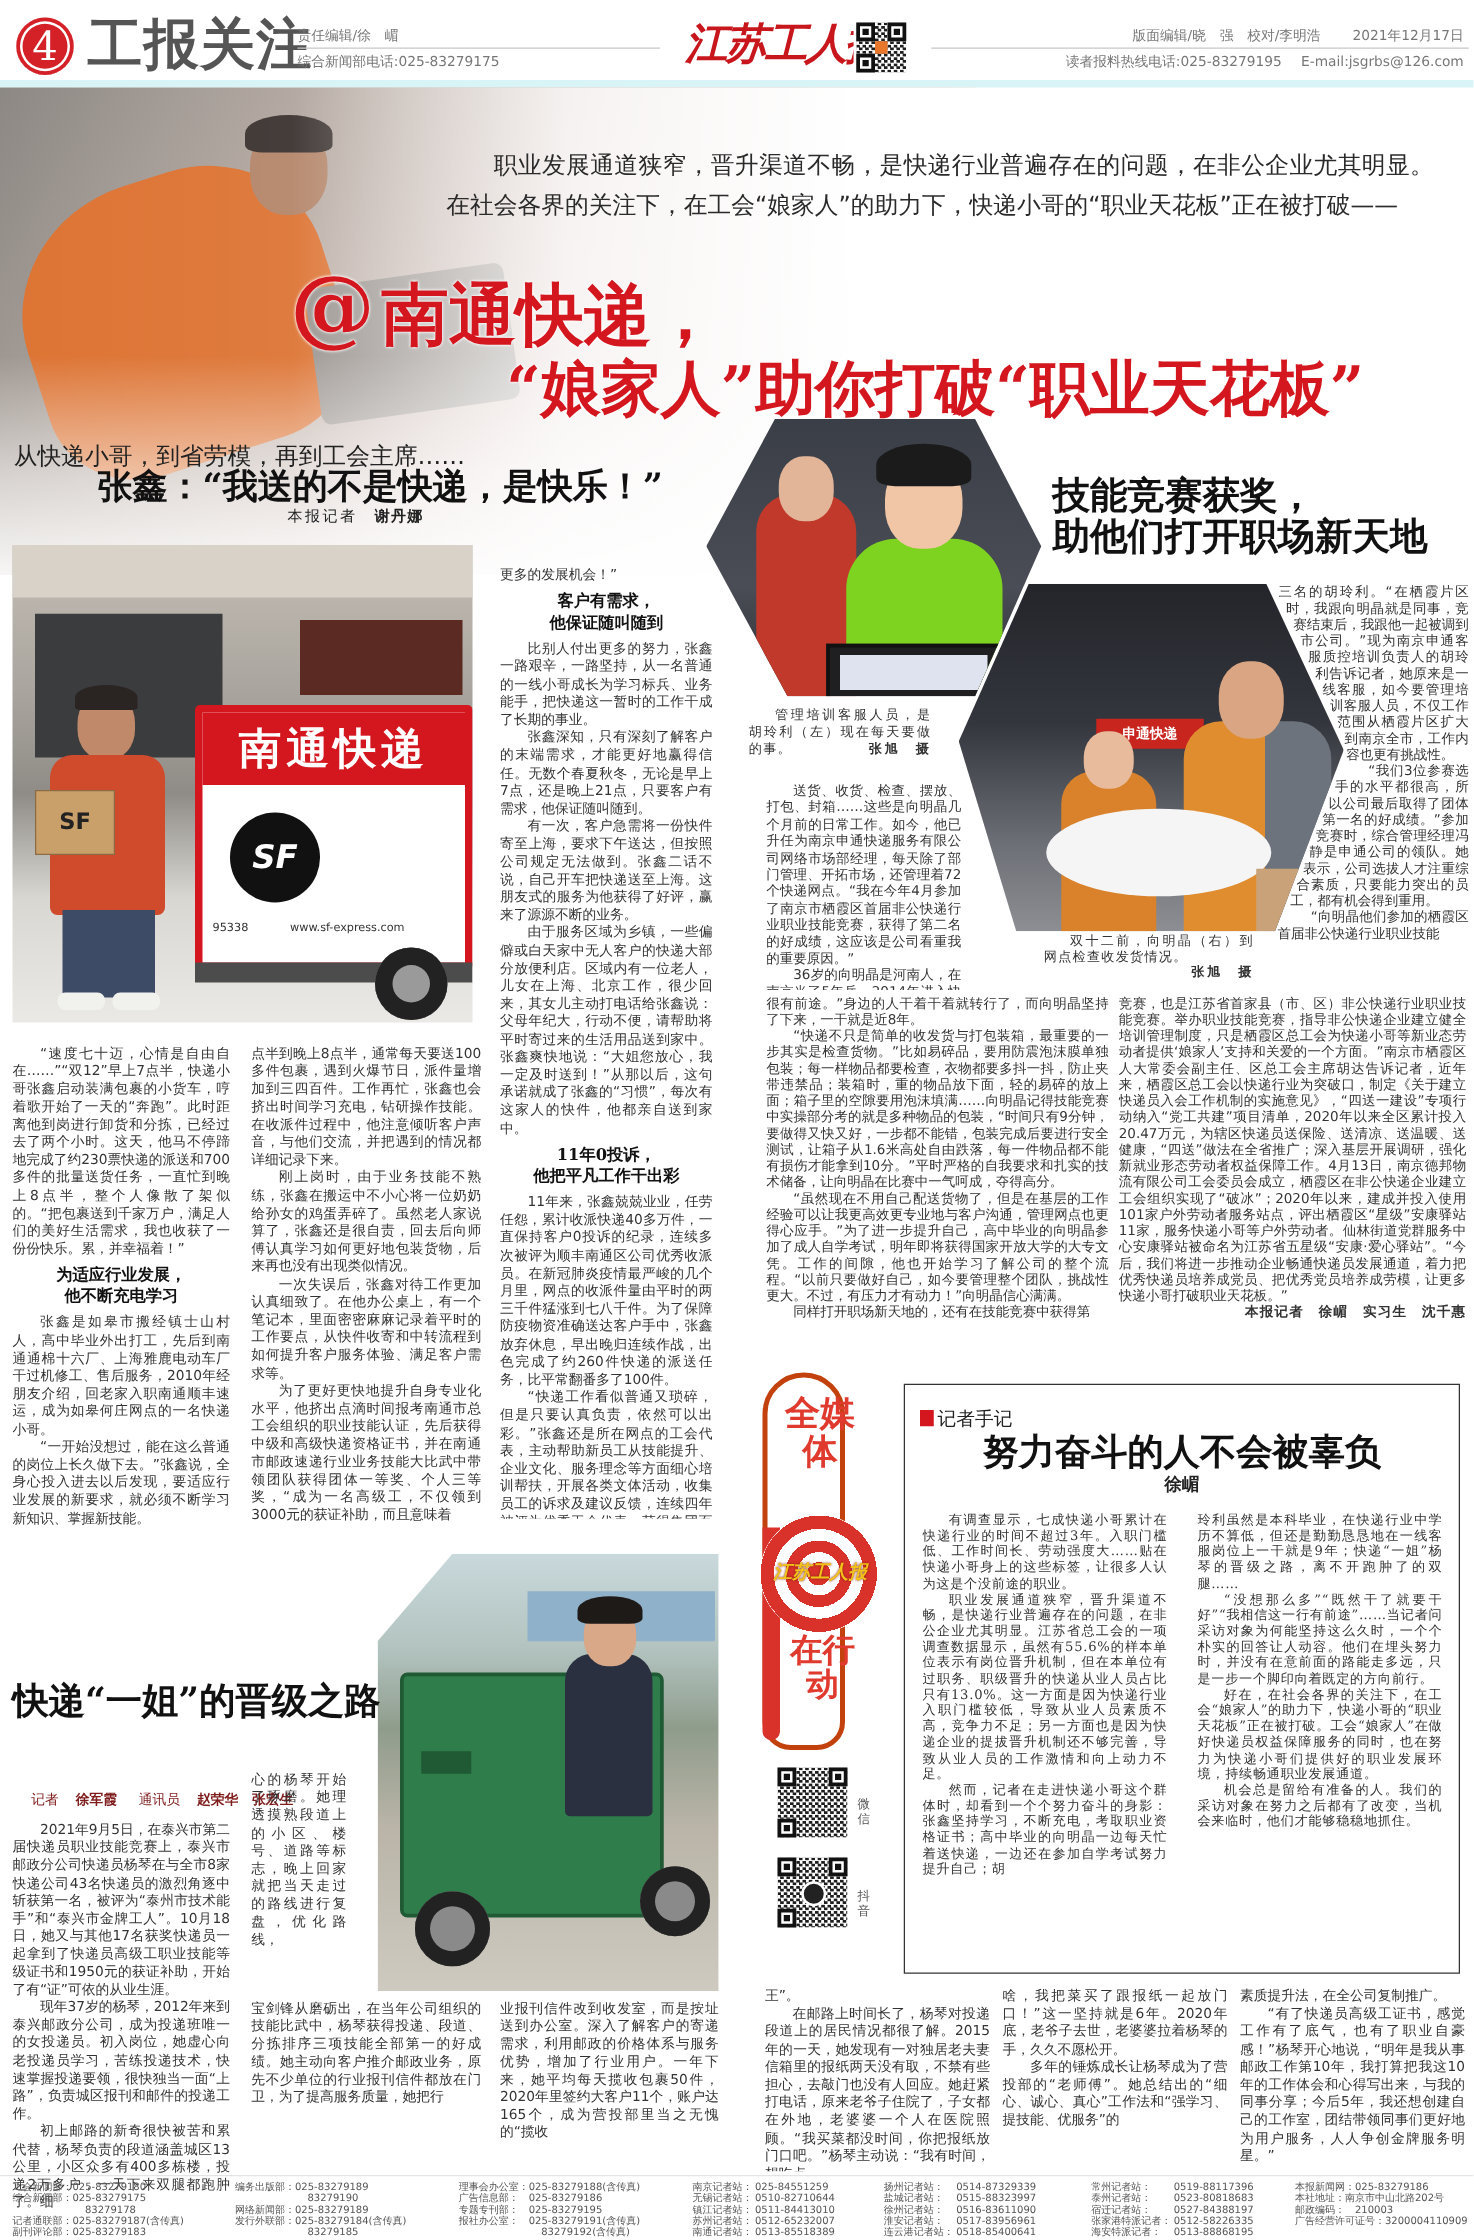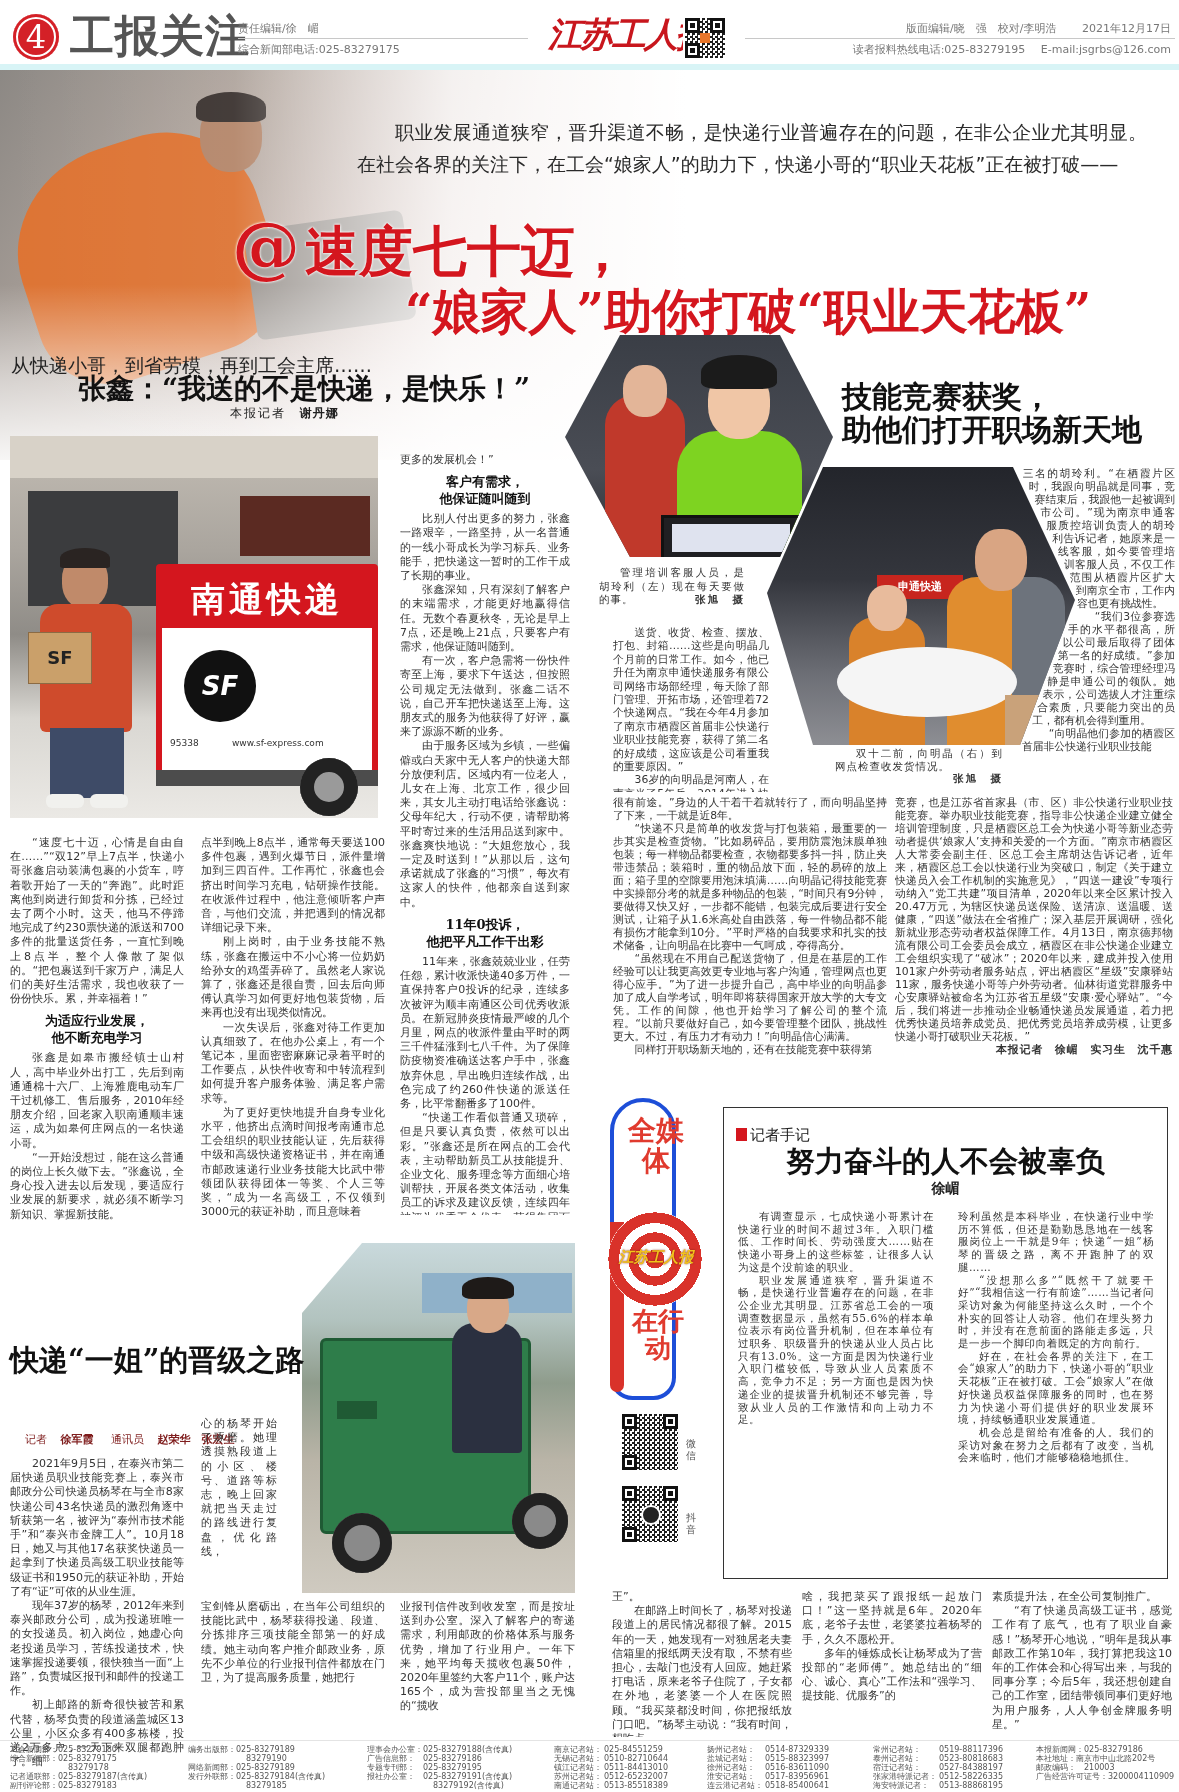--- a/index.html
+++ b/index.html
@@ -66,21 +66,21 @@
 
   <div class="photo" style="left:0;top:70px;width:780px;height:390px;background:linear-gradient(120deg,#8c8884 0%,#b6aaa2 28%,#dccbc6 55%,#efe3e1 100%);">
     <div class="bx" style="left:20px;top:70px;width:250px;height:230px;background:#dd7434;border-radius:45% 40% 30% 30%;transform:rotate(-18deg);"></div>
     <div class="bx" style="left:200px;top:30px;width:62px;height:72px;background:#b4866a;border-radius:45%;"></div>
     <div class="bx" style="left:196px;top:22px;width:70px;height:30px;background:#3b3330;border-radius:50% 50% 20% 20%;"></div>
     <div class="bx" style="left:250px;top:150px;width:160px;height:110px;background:#9a948f;border-radius:8px;transform:rotate(-8deg);"></div>
     <div class="bx" style="left:0;top:0;width:780px;height:390px;background:linear-gradient(90deg,rgba(255,255,255,0) 0%,rgba(255,255,255,0.05) 30%,rgba(255,255,255,0.78) 58%,#fff 88%),linear-gradient(180deg,rgba(255,255,255,0) 55%,rgba(255,255,255,0.55) 80%,rgba(255,255,255,0.9) 100%);"></div>
   </div>
   <div class="abs hero-intro">职业发展通道狭窄，晋升渠道不畅，是快递行业普遍存在的问题，在非公企业尤其明显。在社会各界的关注下，在工会“娘家人”的助力下，快递小哥的“职业天花板”正在被打破——</div>
   <div class="abs hl" style="left:232px;top:210px;font-size:68px;line-height:72px;">@</div>
-  <div class="abs hl" style="left:305px;top:220px;font-size:54px;line-height:62px;">速度七十迈，</div>
+  <div class="abs hl" style="left:305px;top:220px;font-size:54px;line-height:62px;">南通快递，</div>
   <div class="abs hl" style="left:405px;top:282px;font-size:48px;line-height:58px;">“娘家人”助你打破“职业天花板”</div>
 
   <div class="abs" style="left:11px;top:354px;font-size:19px;line-height:22px;color:#222;white-space:nowrap;">从快递小哥，到省劳模，再到工会主席……</div>
   <div class="abs serif" style="left:78px;top:373px;font-size:28px;line-height:32px;font-weight:bold;color:#111;white-space:nowrap;">张鑫：“我送的不是快递，是快乐！”</div>
   <div class="abs" style="left:230px;top:406px;font-size:12px;line-height:14px;white-space:nowrap;color:#222;">
     <span class="serif" style="letter-spacing:2px;">本报记者</span>
     <b style="margin-left:10px;letter-spacing:1px;">谢丹娜</b>
   </div>
 
   <div class="photo" style="left:10px;top:436px;width:368px;height:382px;background:linear-gradient(180deg,#c3bdb4 0%,#aaa59e 30%,#8f8c87 52%,#d9d7d2 74%,#ebe9e5 100%);">
@@ -179,21 +179,21 @@
     <p class="cont">很有前途。”身边的人干着干着就转行了，而向明晶坚持了下来，一干就是近8年。</p>
     <p>“快递不只是简单的收发货与打包装箱，最重要的一步其实是检查货物。”比如易碎品，要用防震泡沫膜单独包装；每一样物品都要检查，衣物都要多抖一抖，防止夹带违禁品；装箱时，重的物品放下面，轻的易碎的放上面；箱子里的空隙要用泡沫填满……向明晶记得技能竞赛中实操部分考的就是多种物品的包装，“时间只有9分钟，要做得又快又好，一步都不能错，包装完成后要进行安全测试，让箱子从1.6米高处自由跌落，每一件物品都不能有损伤才能拿到10分。”平时严格的自我要求和扎实的技术储备，让向明晶在比赛中一气呵成，夺得高分。</p>
     <p>“虽然现在不用自己配送货物了，但是在基层的工作经验可以让我更高效更专业地与客户沟通，管理网点也更得心应手。”为了进一步提升自己，高中毕业的向明晶参加了成人自学考试，明年即将获得国家开放大学的大专文凭。工作的间隙，他也开始学习了解公司的整个流程。“以前只要做好自己，如今要管理整个团队，挑战性更大。不过，有压力才有动力！”向明晶信心满满。</p>
     <p>同样打开职场新天地的，还有在技能竞赛中获得第</p>
   </div>
   <div class="col" style="left:895px;top:796px;width:278px;height:282px;line-height:13px;font-size:10.8px;">
     <p class="cont">竞赛，也是江苏省首家县（市、区）非公快递行业职业技能竞赛。举办职业技能竞赛，指导非公快递企业建立健全培训管理制度，只是栖霞区总工会为快递小哥等新业态劳动者提供‘娘家人’支持和关爱的一个方面。”南京市栖霞区人大常委会副主任、区总工会主席胡达告诉记者，近年来，栖霞区总工会以快递行业为突破口，制定《关于建立快递员入会工作机制的实施意见》，“四送一建设”专项行动纳入“党工共建”项目清单，2020年以来全区累计投入20.47万元，为辖区快递员送保险、送清凉、送温暖、送健康，“四送”做法在全省推广；深入基层开展调研，强化新就业形态劳动者权益保障工作。4月13日，南京德邦物流有限公司工会委员会成立，栖霞区在非公快递企业建立工会组织实现了“破冰”；2020年以来，建成并投入使用101家户外劳动者服务站点，评出栖霞区“星级”安康驿站11家，服务快递小哥等户外劳动者。仙林街道党群服务中心安康驿站被命名为江苏省五星级“安康·爱心驿站”。“今后，我们将进一步推动企业畅通快递员发展通道，着力把优秀快递员培养成党员、把优秀党员培养成劳模，让更多快递小哥打破职业天花板。”</p>
     <p class="cont" style="text-align:right;font-weight:bold;letter-spacing:1px;">本报记者　徐嵋　实习生　沈千惠</p>
   </div>
 
-  <div class="abs" style="left:610px;top:1098px;width:66px;height:302px;border:4px solid #1d4ed8;border-radius:44px 44px 30px 30px;background:#fff;box-sizing:border-box;">
+  <div class="abs" style="left:610px;top:1098px;width:66px;height:302px;border:4px solid #c2410c;border-radius:44px 44px 30px 30px;background:#fff;box-sizing:border-box;">
     <div style="position:absolute;left:-4px;top:120px;width:14px;height:170px;background:#d9322a;border-radius:0 0 10px 10px;"></div>
     <div class="serif" style="position:absolute;left:14px;top:14px;width:56px;font-size:28px;line-height:30px;color:#e03a2e;font-weight:bold;text-align:center;white-space:pre-line;word-break:break-all;">全媒体</div>
     <div style="position:absolute;left:-6px;top:110px;width:94px;height:94px;border-radius:50%;background:radial-gradient(circle,#d9322a 0 14%,#fff 14% 26%,#d9322a 26% 40%,#fff 40% 54%,#d9322a 54% 70%,#fff 70% 100%);"></div>
     <div class="serif" style="position:absolute;left:-18px;top:146px;width:120px;text-align:center;font-size:15px;font-weight:bold;font-style:italic;color:#f2c21b;text-shadow:0 0 2px #7a1a10;white-space:nowrap;">江苏工人报</div>
     <div class="serif" style="position:absolute;left:18px;top:206px;width:52px;font-size:26px;line-height:27px;color:#e03a2e;font-weight:bold;text-align:center;word-break:break-all;">在行动</div>
   </div>
   <div class="qr" style="left:620px;top:1412px;width:56px;height:56px;">
     <div class="f" style="left:0;top:0;"></div>
       <div class="f" style="right:0;top:0;"></div>
       <div class="f" style="left:0;bottom:0;"></div>
@@ -209,20 +209,21 @@
 
   <div class="abs box">
     <div style="position:absolute;left:12px;top:18px;font-size:15px;line-height:18px;color:#222;white-space:nowrap;">
       <span style="display:inline-block;width:11px;height:13px;background:#d4161e;vertical-align:-1px;margin-right:3px;"></span><span>记者手记</span>
     </div>
     <div class="serif" style="position:absolute;left:0;top:36px;width:443px;text-align:center;font-size:29px;line-height:34px;font-weight:bold;color:#111;">努力奋斗的人不会被辜负</div>
     <div style="position:absolute;left:0;top:72px;width:443px;text-align:center;font-size:14px;line-height:16px;font-weight:bold;color:#222;">徐嵋</div>
     <div class="boxcol" style="left:14px;top:102px;width:196px;height:360px;">
       <p>有调查显示，七成快递小哥累计在快递行业的时间不超过3年。入职门槛低、工作时间长、劳动强度大……贴在快递小哥身上的这些标签，让很多人认为这是个没前途的职业。</p>
       <p>职业发展通道狭窄，晋升渠道不畅，是快递行业普遍存在的问题，在非公企业尤其明显。江苏省总工会的一项调查数据显示，虽然有55.6%的样本单位表示有岗位晋升机制，但在本单位有过职务、职级晋升的快递从业人员占比只有13.0%。这一方面是因为快递行业入职门槛较低，导致从业人员素质不高，竞争力不足；另一方面也是因为快递企业的提拔晋升机制还不够完善，导致从业人员的工作激情和向上动力不足。</p>
+      <p>然而，记者在走进快递小哥这个群体时，却看到一个个努力奋斗的身影：张鑫坚持学习，不断充电，考取职业资格证书；高中毕业的向明晶一边每天忙着送快递，一边还在参加自学考试努力提升自己；胡</p>
     </div>
     <div class="boxcol" style="left:234px;top:102px;width:196px;height:360px;">
       <p class="cont">玲利虽然是本科毕业，在快递行业中学历不算低，但还是勤勤恳恳地在一线客服岗位上一干就是9年；快递“一姐”杨琴的晋级之路，离不开跑肿了的双腿……</p>
       <p>“没想那么多”“既然干了就要干好”“我相信这一行有前途”……当记者问采访对象为何能坚持这么久时，一个个朴实的回答让人动容。他们在埋头努力时，并没有在意前面的路能走多远，只是一步一个脚印向着既定的方向前行。</p>
       <p>好在，在社会各界的关注下，在工会“娘家人”的助力下，快递小哥的“职业天花板”正在被打破。工会“娘家人”在做好快递员权益保障服务的同时，也在努力为快递小哥们提供好的职业发展环境，持续畅通职业发展通道。</p>
       <p>机会总是留给有准备的人。我们的采访对象在努力之后都有了改变，当机会来临时，他们才能够稳稳地抓住。</p>
     </div>
   </div>
 
   <div class="photo" style="left:302px;top:1243px;width:273px;height:350px;clip-path:polygon(0 70px,60px 0,100% 0,100% 100%,0 100%);background:linear-gradient(180deg,#c9d9dc 0%,#b2c3bf 22%,#8f9c8c 40%,#b9b4a7 62%,#cfcac0 100%);">

